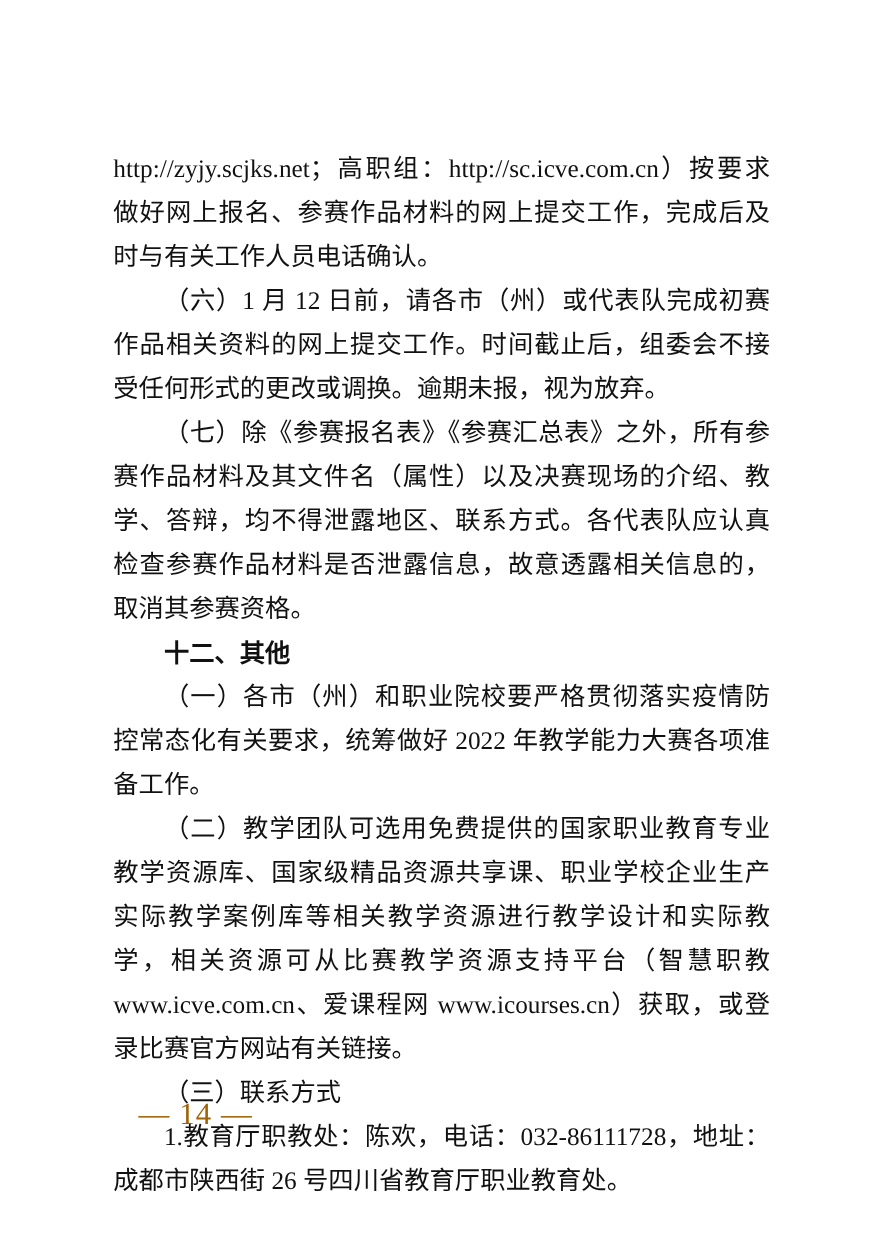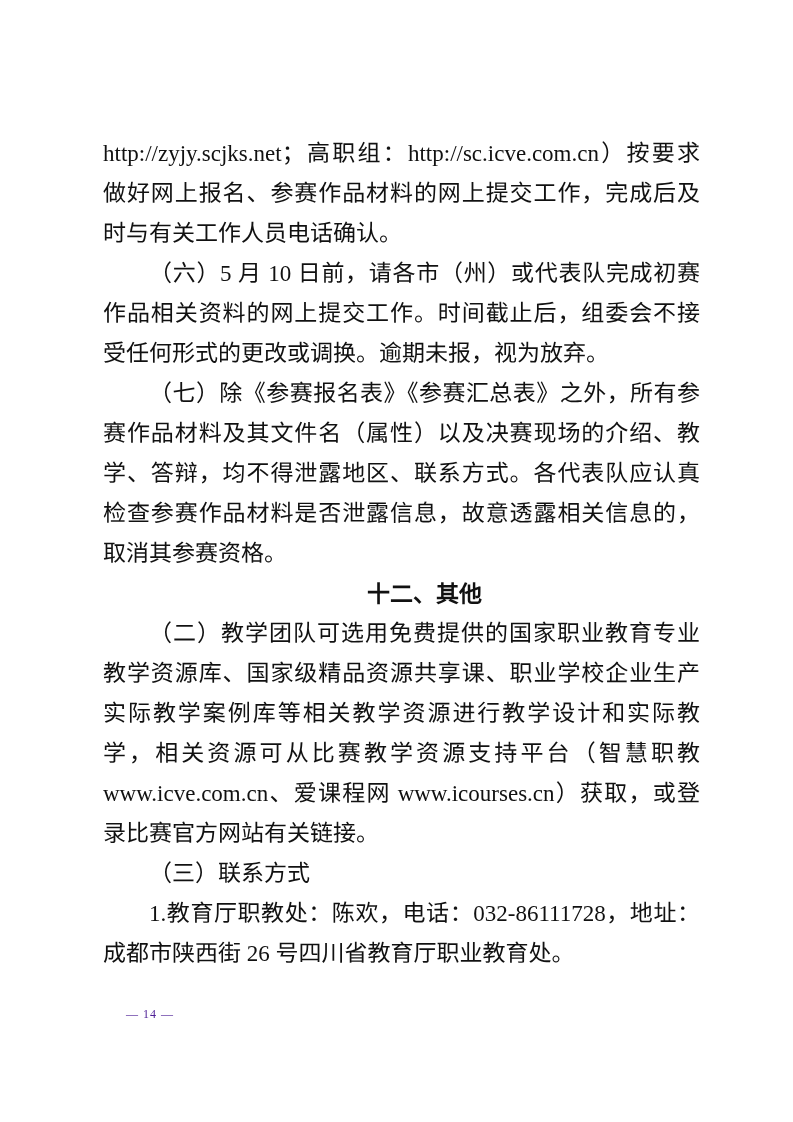--- a/index.html
+++ b/index.html
@@ -29,42 +29,43 @@
     margin: 0;
     padding: 0;
     text-indent: 2em;
   }
   .text-block p.no-indent {
     text-indent: 0;
   }
   .text-block p.heading {
     font-family: "Liberation Sans", "DejaVu Sans", sans-serif;
     font-weight: 700;
-    text-align: center;
+    text-align: left;
   }
   .page-footer {
     position: absolute;
     left: 126px;
     top: 1002px;
-    font-size: 12px;
+    font-size: 28px;
     line-height: 24px;
-    color: #4c1d95;
+    color: #a16207;
     letter-spacing: 1px;
   }
 </style>
 </head>
 <body>
 
 <div class="page">
 
   <div class="text-block">
     <p class="no-indent">http://zyjy.scjks.net；高职组：http://sc.icve.com.cn）按要求做好网上报名、参赛作品材料的网上提交工作，完成后及时与有关工作人员电话确认。</p>
-    <p>（六）5 月 10 日前，请各市（州）或代表队完成初赛作品相关资料的网上提交工作。时间截止后，组委会不接受任何形式的更改或调换。逾期未报，视为放弃。</p>
+    <p>（六）1 月 12 日前，请各市（州）或代表队完成初赛作品相关资料的网上提交工作。时间截止后，组委会不接受任何形式的更改或调换。逾期未报，视为放弃。</p>
     <p>（七）除《参赛报名表》《参赛汇总表》之外，所有参赛作品材料及其文件名（属性）以及决赛现场的介绍、教学、答辩，均不得泄露地区、联系方式。各代表队应认真检查参赛作品材料是否泄露信息，故意透露相关信息的，取消其参赛资格。</p>
     <p class="heading">十二、其他</p>
+    <p>（一）各市（州）和职业院校要严格贯彻落实疫情防控常态化有关要求，统筹做好 2022 年教学能力大赛各项准备工作。</p>
     <p>（二）教学团队可选用免费提供的国家职业教育专业教学资源库、国家级精品资源共享课、职业学校企业生产实际教学案例库等相关教学资源进行教学设计和实际教学，相关资源可从比赛教学资源支持平台（智慧职教 www.icve.com.cn、爱课程网 www.icourses.cn）获取，或登录比赛官方网站有关链接。</p>
     <p>（三）联系方式</p>
     <p>1.教育厅职教处：陈欢，电话：032-86111728，地址：成都市陕西街 26 号四川省教育厅职业教育处。</p>
   </div>
 
   <div class="page-footer">— 14 —</div>
 
 </div>
 
 </body></html>

